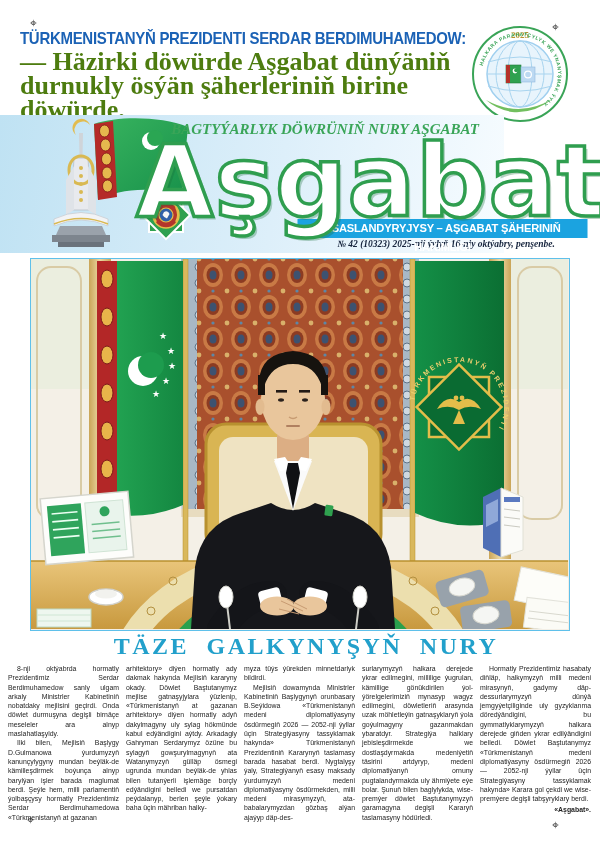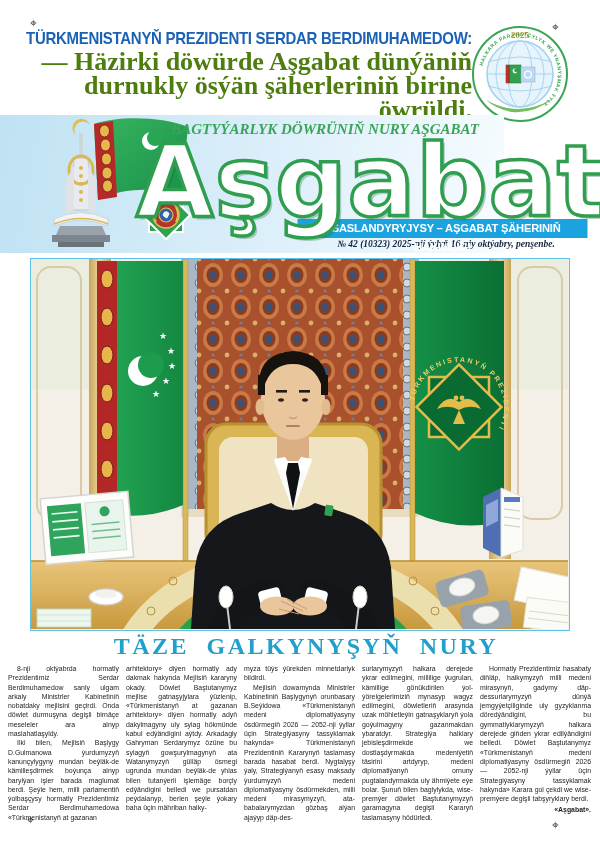--- a/index.html
+++ b/index.html
@@ -2,21 +2,21 @@
 <html><head>
 <meta charset="utf-8">
 <style>
   html,body{margin:0;padding:0;background:#ffffff;}
   #page{position:relative;width:600px;height:850px;background:#ffffff;overflow:hidden;
         font-family:"Liberation Sans",sans-serif;}
   .abs{position:absolute;}
   .cropmark{position:absolute;font-size:12px;color:#3a3a3a;font-family:"DejaVu Sans",sans-serif;}
 
   
-  #banner{left:20px;top:28px;width:452px;text-align:right;}
+  #banner{left:20px;top:28px;width:452px;text-align:left;}
   #banner-line1{font-family:"Liberation Sans",sans-serif;font-weight:bold;font-size:15px;
                 letter-spacing:-0.3px;color:#1b62b5;transform:scaleY(1.12);transform-origin:top;}
   .banner-green{font-family:"Liberation Serif",serif;font-weight:bold;font-size:26px;
                 color:#4d7c0f;line-height:24px;}
 
   
   #masthead{left:0;top:115px;width:504px;height:138px;
             background:linear-gradient(100deg,#bfe2f3 0%,#ddeffa 55%,#f7fcff 100%);}
   #tagline{left:130px;top:6px;width:390px;text-align:center;font-family:"Liberation Serif",serif;
            font-style:italic;font-weight:bold;font-size:15px;color:#3aa558;}
@@ -51,21 +51,21 @@
 <div id="page">
 
   <span class="cropmark" style="left:30px;top:16px;">⌖</span>
   <span class="cropmark" style="left:552px;top:20px;">⌖</span>
   <span class="cropmark" style="left:27px;top:813px;">⌖</span>
   <span class="cropmark" style="left:552px;top:818px;">⌖</span>
 
   <div id="banner" class="abs">
     <div id="banner-line1">TÜRKMENISTANYŇ PREZIDENTI SERDAR BERDIMUHAMEDOW:</div>
     <div class="banner-green" style="margin-top:5px;">— Häzirki döwürde Aşgabat dünýäniň</div>
-    <div class="banner-green">durnukly ösýän şäherleriniň birine öwrüldi.</div>
+    <div class="banner-green">durnukly ösýän şäherleriniň birine döwürde.</div>
   </div>
 
   <svg class="abs" style="left:470px;top:24px;" width="100" height="100" viewBox="0 0 100 100">
     <defs>
         <path id="ringpath" d="M 12,50 A 38,38 0 1 1 88,50 A 38,38 0 1 1 12,50"></path>
       </defs>
     <circle cx="50" cy="50" r="47" fill="#ffffff" stroke="#3aa457" stroke-width="2"></circle>
     <circle cx="50" cy="50" r="33" fill="#e8f4fc" stroke="#9fcfef" stroke-width="1.5"></circle>
     <ellipse cx="50" cy="50" rx="12" ry="33" fill="none" stroke="#a8d4ef" stroke-width="1"></ellipse>
     <ellipse cx="50" cy="50" rx="24" ry="33" fill="none" stroke="#a8d4ef" stroke-width="1"></ellipse>

